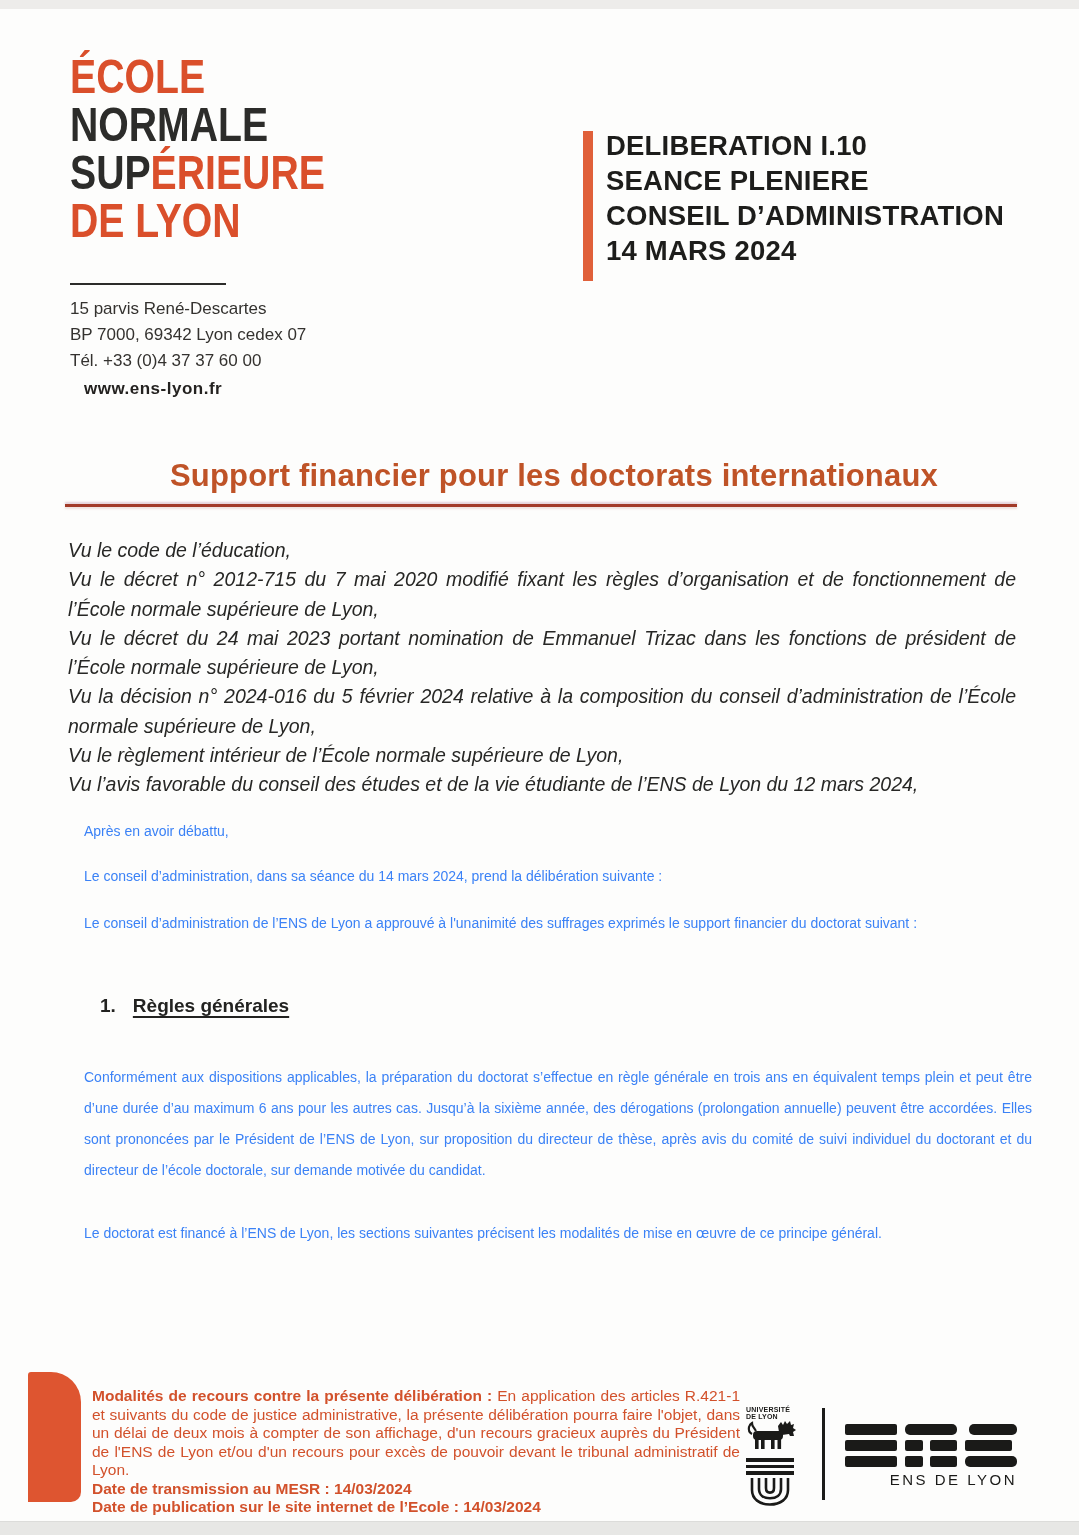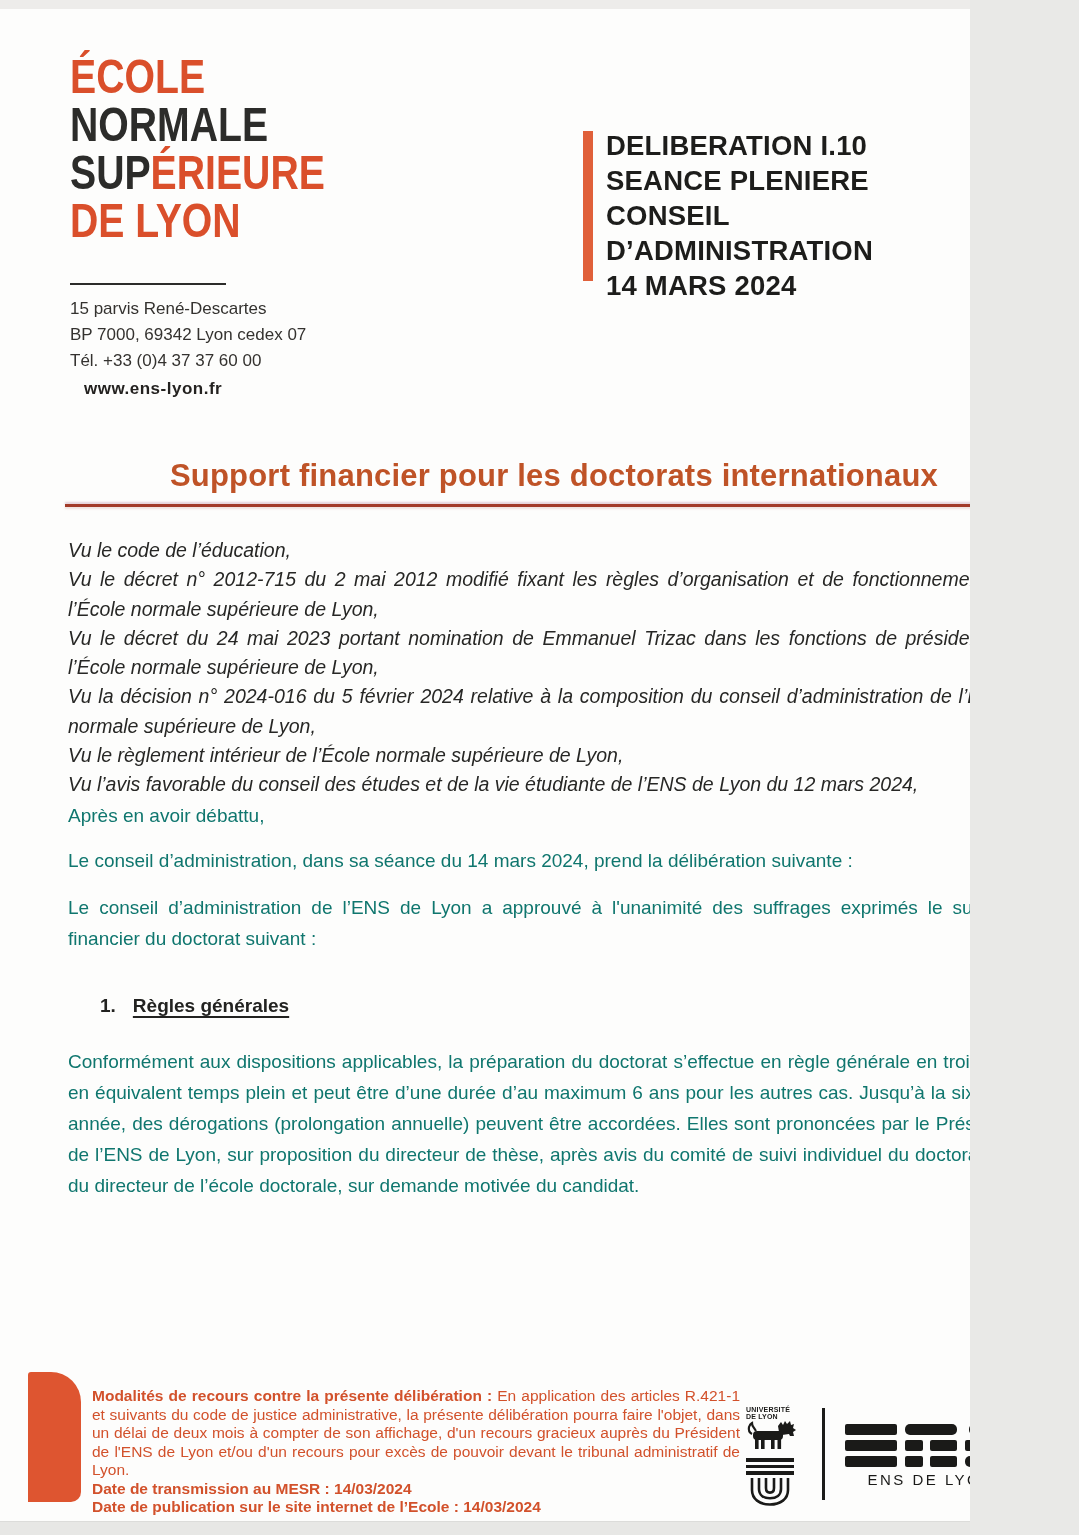--- a/index.html
+++ b/index.html
@@ -1,17 +1,17 @@
 <!DOCTYPE html>
 <html><head>
 <meta charset="utf-8">
 <style>
   html,body{margin:0;padding:0;background:#e9e9e7;}
   .screen{
-    position:relative;width:970px;height:1535px;overflow:hidden;
+    position:relative;width:1079px;height:1535px;overflow:hidden;
     background:#fdfdfc;
     font-family:"Liberation Sans","DejaVu Sans",sans-serif;
     color:#262624;
   }
   .edge-top{position:absolute;top:0;left:0;width:100%;height:9px;background:#edecea;}
   .edge-bottom{position:absolute;bottom:0;left:0;width:100%;height:13px;background:#e7e7e5;border-top:1px solid #dcdcda;}
 
   
   .logo{position:absolute;left:70px;top:52px;}
   .logo-line{font-weight:bold;font-size:49px;line-height:48px;letter-spacing:0px;
@@ -31,21 +31,21 @@
     font-size:31px;font-weight:bold;color:#bf5327;letter-spacing:.2px;}
   .title-rule{position:absolute;left:65px;top:504px;width:952px;height:2.5px;background:#a23a28;
     box-shadow:0 -2px 2px rgba(190,140,160,.4),0 2px 2px rgba(210,160,150,.3);}
 
   
   .vu-block{position:absolute;left:68px;top:536px;width:948px;font-style:italic;
     font-size:19.5px;line-height:29.3px;text-align:justify;color:#272725;}
   .vu-block p{margin:0;}
 
   
-  .para{position:absolute;left:68px;width:948px;margin:0;font-size:19px;line-height:31px;color:#0f766e;}
+  .para{position:absolute;left:68px;width:948px;margin:16px;font-size:14px;line-height:31px;color:#3b82f6;}
   .justify{text-align:justify;}
 
   
   .section-heading{position:absolute;left:100px;top:995px;font-size:19px;font-weight:bold;color:#222220;}
   .section-heading .label{margin-left:17px;text-decoration:underline;text-decoration-thickness:2px;text-underline-offset:4px;}
 
   
   .blob{position:absolute;left:28px;top:1372px;width:53px;height:130px;background:#de5530;
     border-radius:3px 30px 10px 0;}
   .footer-note{position:absolute;left:92px;top:1387px;width:648px;color:#d2512b;
@@ -53,21 +53,21 @@
   .footer-note p{margin:0;}
   .footer-note .b{font-weight:bold;}
 
   
   .univ-logo{position:absolute;left:746px;top:1406px;width:54px;color:#1a1a18;}
   .univ-logo .univ-text{font-size:7px;font-weight:bold;line-height:7px;letter-spacing:.2px;white-space:nowrap;}
   .univ-bars div{height:4px;background:#1a1a18;margin-top:3px;width:48px;}
   .univ-bars div:nth-child(2){height:3px;}
   .logo-divider{position:absolute;left:822px;top:1408px;width:3px;height:92px;background:#1b1b19;}
   .ens-logo{position:absolute;left:845px;top:1424px;width:172px;}
-  .ens-caption{position:absolute;left:845px;top:1471px;width:172px;text-align:center;
+  .ens-caption{position:absolute;left:845px;top:1471px;width:172px;text-align:right;
     font-size:15px;letter-spacing:2.5px;color:#1a1a18;white-space:nowrap;}
 </style>
 </head>
 <body>
 
 <div class="screen">
   <div class="edge-top"></div>
 
   <div class="logo">
     <div class="logo-line c-orange">ÉCOLE</div>
@@ -89,35 +89,36 @@
     <div>SEANCE PLENIERE</div>
     <div>CONSEIL D’ADMINISTRATION</div>
     <div>14 MARS 2024</div>
   </div>
 
   <h1 class="doc-title">Support financier pour les doctorats internationaux</h1>
   <div class="title-rule"></div>
 
   <div class="vu-block">
     <p>Vu le code de l’éducation,</p>
-    <p>Vu le décret n° 2012-715 du 2 mai 2012 modifié fixant les règles d’organisation et de fonctionnement de l’École normale supérieure de Lyon,</p>
+    <p>Vu le décret n° 2012-715 du 7 mai 2020 modifié fixant les règles d’organisation et de fonctionnement de l’École normale supérieure de Lyon,</p>
     <p>Vu le décret du 24 mai 2023 portant nomination de Emmanuel Trizac dans les fonctions de président de l’École normale supérieure de Lyon,</p>
     <p>Vu la décision n° 2024-016 du 5 février 2024 relative à la composition du conseil d’administration de l’École normale supérieure de Lyon,</p>
     <p>Vu le règlement intérieur de l’École normale supérieure de Lyon,</p>
     <p>Vu l’avis favorable du conseil des études et de la vie étudiante de l’ENS de Lyon du 12 mars 2024,</p>
   </div>
 
   <p class="para" style="top:800px">Après en avoir débattu,</p>
   <p class="para" style="top:845px">Le conseil d’administration, dans sa séance du 14 mars 2024, prend la délibération suivante :</p>
   <p class="para justify" style="top:892px">Le conseil d’administration de l’ENS de Lyon a approuvé à l'unanimité des suffrages exprimés le support financier du doctorat suivant :</p>
 
   <div class="section-heading">
     <span class="num">1.</span><span class="label">Règles générales</span>
   </div>
   <p class="para justify" style="top:1046px">Conformément aux dispositions applicables, la préparation du doctorat s’effectue en règle générale en trois ans en équivalent temps plein et peut être d’une durée d’au maximum 6 ans pour les autres cas. Jusqu’à la sixième année, des dérogations (prolongation annuelle) peuvent être accordées. Elles sont prononcées par le Président de l’ENS de Lyon, sur proposition du directeur de thèse, après avis du comité de suivi individuel du doctorant et du directeur de l’école doctorale, sur demande motivée du candidat.</p>
+  <p class="para justify" style="top:1202px">Le doctorat est financé à l’ENS de Lyon, les sections suivantes précisent les modalités de mise en œuvre de ce principe général.</p>
 
   <div class="blob"></div>
   <div class="footer-note">
     <p><span class="b">Modalités de recours contre la présente délibération :</span> <span>En application des articles R.421-1 et suivants du code de justice administrative, la présente délibération pourra faire l'objet, dans un délai de deux mois à compter de son affichage, d'un recours gracieux auprès du Président de l'ENS de Lyon et/ou d'un recours pour excès de pouvoir devant le tribunal administratif de Lyon.</span></p>
     <p class="b">Date de transmission au MESR : 14/03/2024</p>
     <p class="b">Date de publication sur le site internet de l’Ecole : 14/03/2024</p>
   </div>
 
   <div class="univ-logo">
     <div class="univ-text">

